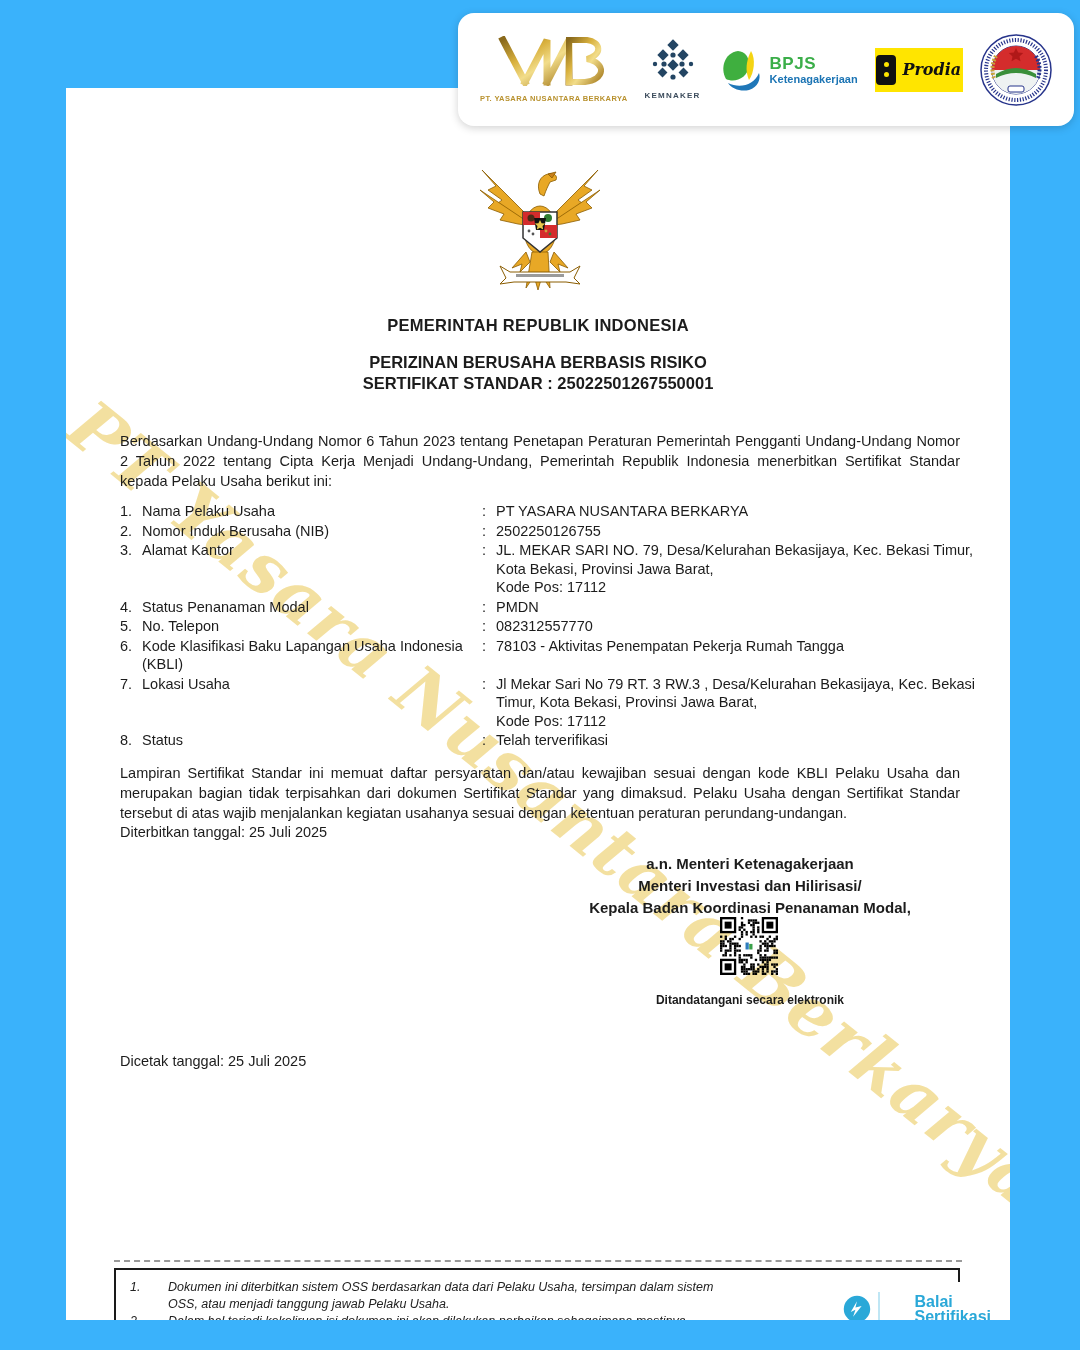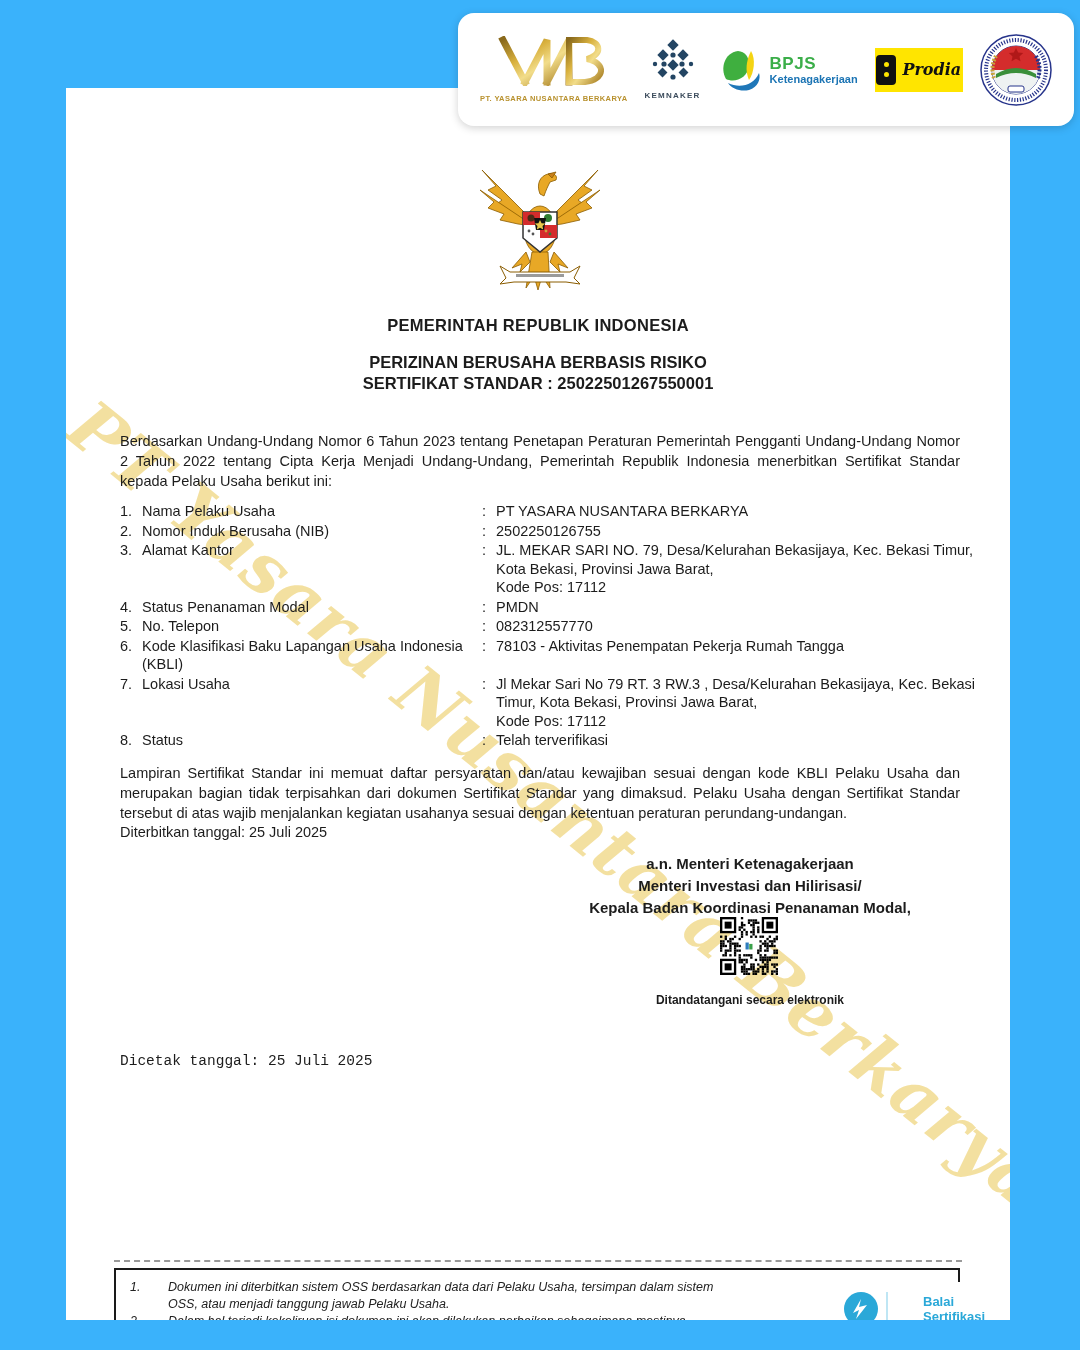--- a/index.html
+++ b/index.html
@@ -54,36 +54,36 @@
     display:grid;grid-template-columns:22px 340px 14px 1fr;
     font-size:14.5px;line-height:18.5px;row-gap:1px;
   }
   .items .val{white-space:pre;}
   .issued{position:absolute;left:54px;top:736px;font-size:14.5px;}
   .sig{position:absolute;left:464px;top:765px;width:440px;text-align:center;
       font-size:15px;font-weight:bold;line-height:22px;}
   .qr{position:absolute;left:654px;top:829px;width:58px;height:58px;}
   .esign{position:absolute;left:464px;top:905px;width:440px;text-align:center;
       font-size:12px;font-weight:bold;}
-  .printed{position:absolute;left:54px;top:965px;font-size:14.5px;font-family:Liberation Mono, monospace;}
+  .printed{position:absolute;left:54px;top:965px;font-size:14.5px;}
   .fdash{position:absolute;left:48px;top:1172px;width:848px;border-top:2px dashed #9a9a9a;}
   .fbox{
     position:absolute;left:48px;top:1180px;width:846px;height:90px;
     border:2px solid #1a1a1a;box-sizing:border-box;padding:9px 10px 0 14px;
   }
   .notes{display:grid;grid-template-columns:34px 1fr;column-gap:4px;
     font-size:12.5px;font-style:italic;line-height:17px;color:#222;}
   .notes .nn{font-style:italic;}
   .notes .nt{padding-right:210px;}
   .balai{
     position:absolute;left:769px;top:1194px;width:156px;height:54px;background:#fff;
     display:flex;align-items:center;gap:7px;padding-left:8px;box-sizing:border-box;z-index:3;
   }
   .balai-sep{width:2px;height:34px;background:#bfe6f4;}
-  .balai-text{font-size:13px;font-weight:bold;color:#2aa8d8;line-height:15px;margin-left:28px;}
+  .balai-text{font-size:16px;font-weight:bold;color:#2aa8d8;line-height:15px;margin-left:28px;}
 </style>
 </head>
 <body>
 
 <div class="banner">
   <div class="logo-col">
     <svg width="118" height="50" viewBox="0 0 118 50">
       <defs>
         <linearGradient id="gold" x1="0" y1="0" x2="1" y2="1">
           <stop offset="0" stop-color="#8a6a1c"></stop>

